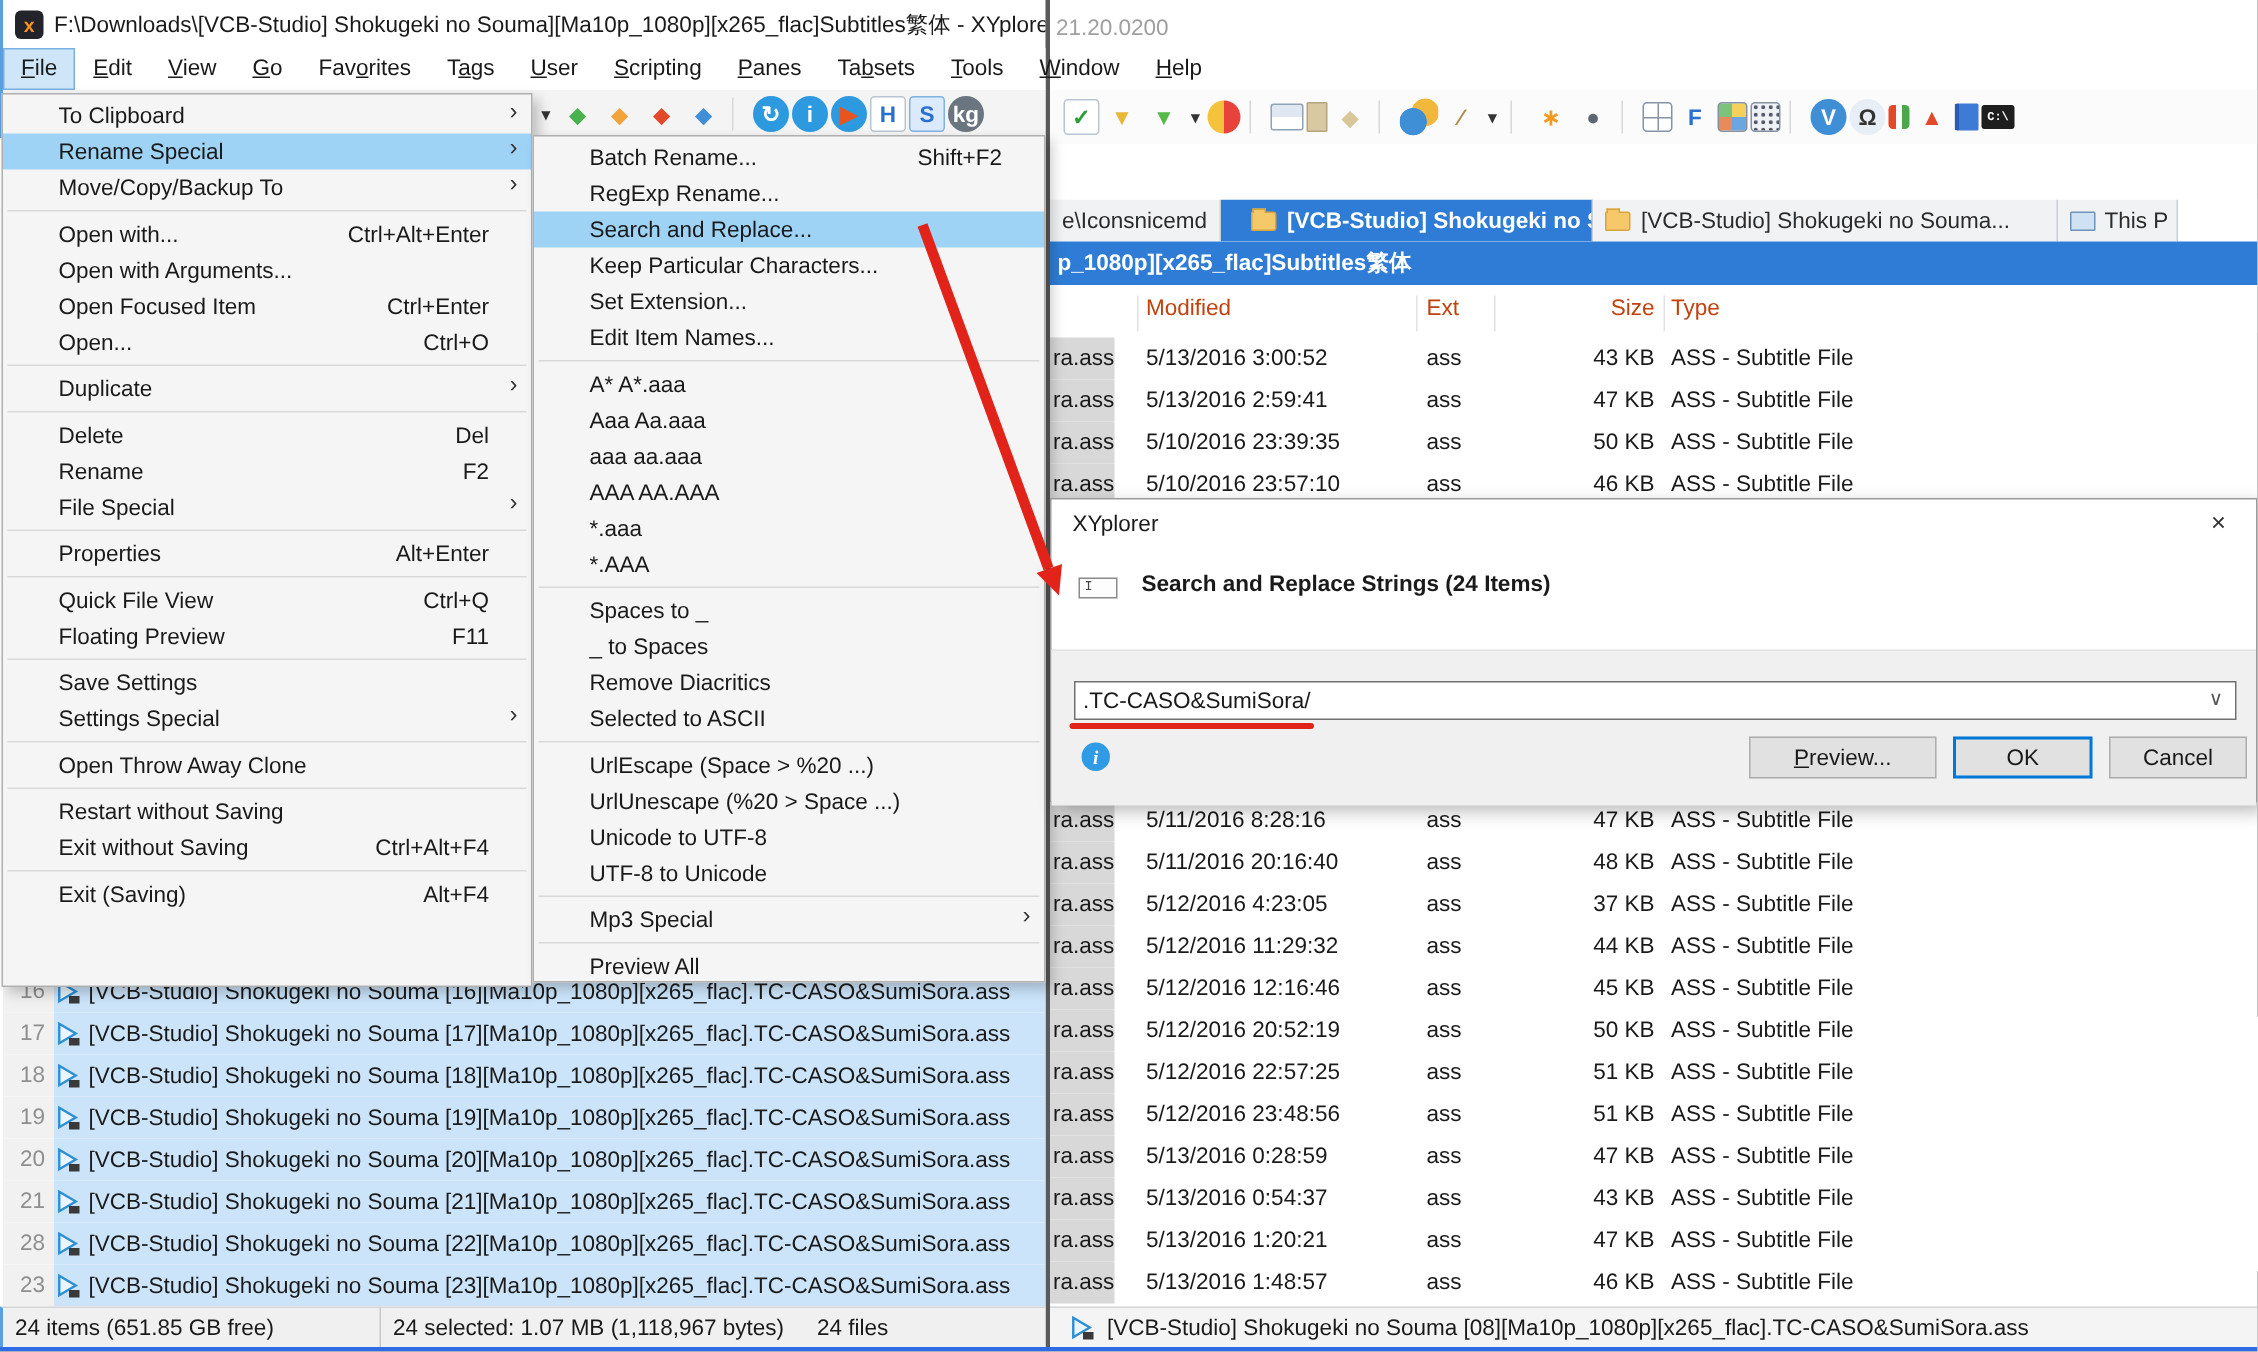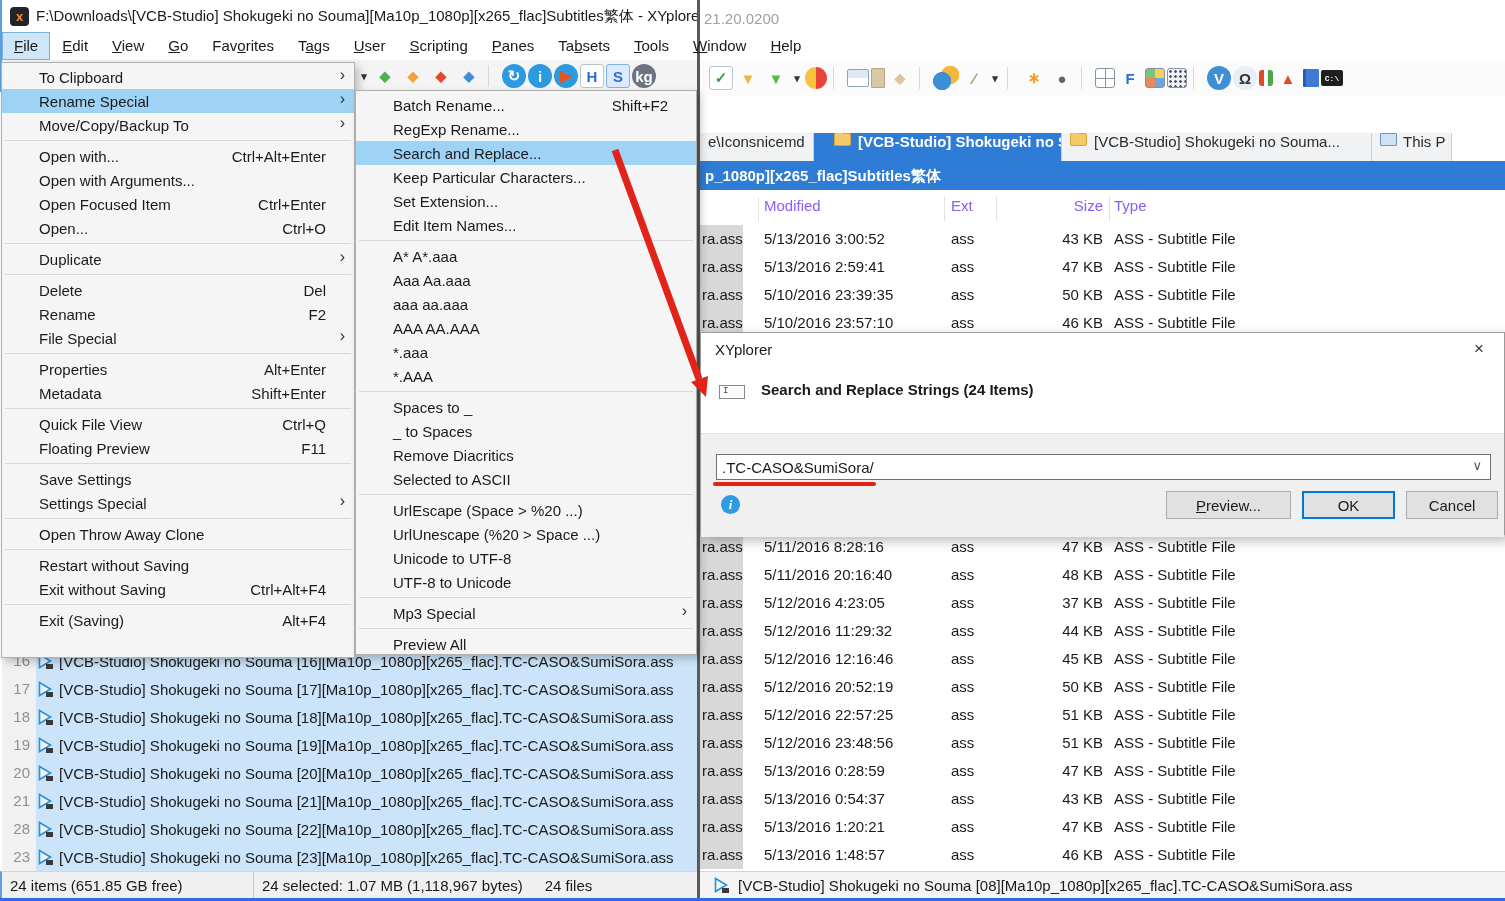--- a/index.html
+++ b/index.html
@@ -32,33 +32,33 @@
   .tb.gridc{width:18px;height:18px;border:1px solid #8593a3;background:conic-gradient(#f5d05a 0 25%,#6aa7e0 0 50%,#e88a5a 0 75%,#7cc47c 0);}
   .tb.gridd{width:18px;height:18px;border:1px solid #8593a3;background:#eef2f6;
       background-image:radial-gradient(#556 1px,transparent 1.6px);background-size:5px 5px;}
   .tb.bars{width:14px;height:16px;background:linear-gradient(90deg,#e2482a 0 38%,transparent 38% 62%,#4aa84a 62%);}
   .tb.book{width:13px;height:18px;background:#3f7ad6;border-left:3px solid #2a5cb0;border-radius:1px;}
   .tb.term{width:22px;height:16px;background:#1e1e1e;color:#fff;font-family:"Liberation Mono",monospace;
            font-size:8px;font-weight:bold;border-radius:2px;}
 
   
   .tabbar{position:absolute;left:0;top:133px;width:805px;height:28px;display:flex;overflow:hidden;background:#fff;}
-  .tab{display:flex;padding:0 8px;background:#f1f2f4;border-right:1px solid #c9ced4;
+  .tab{display:flex;align-items:center;padding:0 8px;background:#f1f2f4;border-right:1px solid #c9ced4;
        box-sizing:border-box;white-space:nowrap;overflow:hidden;color:#2b2b2b;flex:0 0 auto;}
   .tab.tab-active{background:#2f7cd6;color:#fff;font-weight:bold;}
   .tab .ficon{width:15px;height:11px;background:#f5c86a;border:1px solid #d8a43c;border-radius:1px 2px 2px 1px;
        margin-right:7px;position:relative;flex:0 0 auto;}
   .tab .ficon::before{content:"";position:absolute;left:0;top:-3px;width:7px;height:2px;background:#f5c86a;border:1px solid #d8a43c;border-bottom:none;}
   .tab .micon{width:15px;height:11px;background:#cfe2f3;border:1px solid #6d93b8;border-radius:1px;margin-right:6px;flex:0 0 auto;}
   .tab .tclose{margin-left:10px;font-weight:normal;font-size:14px;}
 
   .pathbar{position:absolute;left:0;top:161px;width:805px;height:29px;background:#2f7cd6;color:#fff;
            font-weight:bold;line-height:29px;padding-left:5px;box-sizing:border-box;white-space:nowrap;overflow:hidden;}
 
-  .lheader{position:absolute;left:0;top:190px;width:805px;height:32px;background:#fff;color:#8b5cf6;}
+  .lheader{position:absolute;left:0;top:190px;width:805px;height:32px;background:#fff;color:#c2410c;}
   .lheader span{position:absolute;top:7px;}
   .h-mod{left:64px;} .h-ext{left:251px;} .h-size{left:298px;width:105px;text-align:right;} .h-type{left:414px;}
   .hline{position:absolute;top:4px;height:24px;width:1px;background:#e2e2e2;}
 
   
   .rrows{position:absolute;left:0;width:805px;}
   .rrow{position:relative;height:28px;}
   .rrow span{position:absolute;top:5px;white-space:nowrap;}
   .r-tail{left:0;top:0 !important;width:43px;height:28px;background:#d8d8d8;padding:5px 0 0 2px;box-sizing:border-box;}
   .r-mod{left:64px;} .r-ext{left:251px;} .r-size{left:298px;width:105px;text-align:right;} .r-type{left:414px;}
@@ -736,25 +736,20 @@
       <div>
         <div class="menu-item">
           <span class="mi-label">Properties</span>
           <span class="mi-short">Alt+Enter</span>
 
         </div>
 
       </div>
 
       <div>
-        <div class="menu-item">
-          <span class="mi-label">Metadata</span>
-          <span class="mi-short">Shift+Enter</span>
-
-        </div>
         <div class="mi-sep"></div>
       </div>
 
       <div>
         <div class="menu-item">
           <span class="mi-label">Quick File View</span>
           <span class="mi-short">Ctrl+Q</span>
 
         </div>
 

